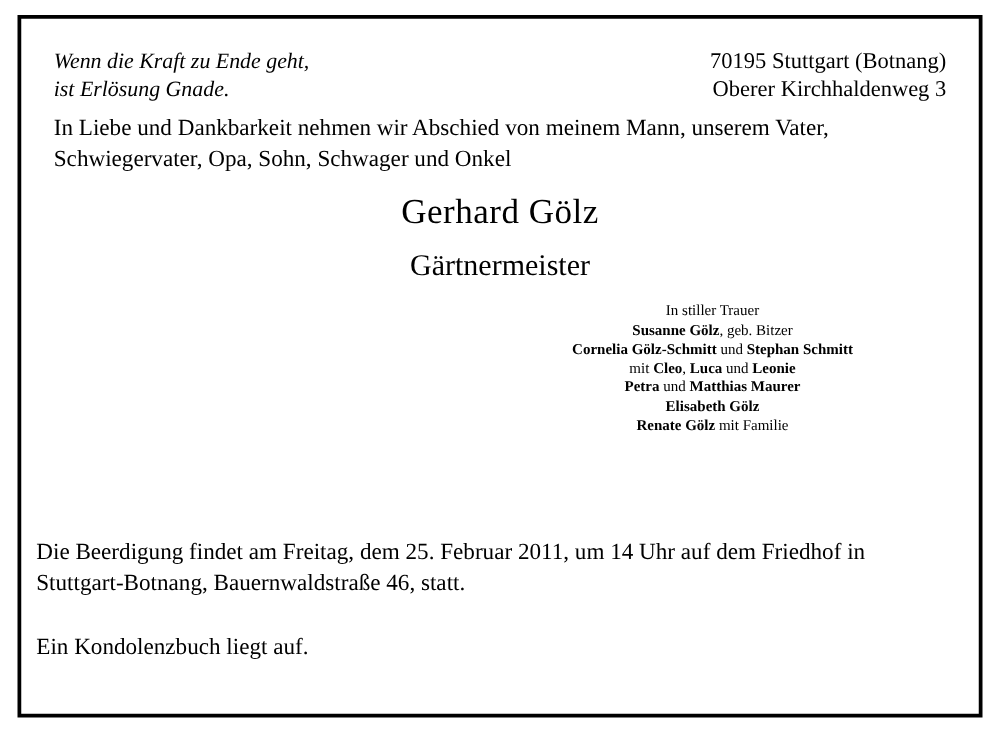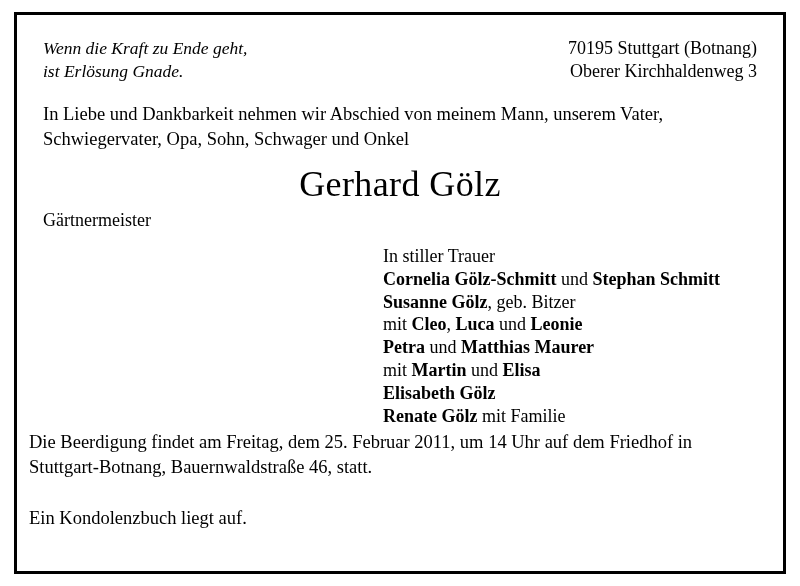--- a/index.html
+++ b/index.html
@@ -38,50 +38,52 @@
     line-height: 1.30;
     white-space: pre-line;
   }
   .address {
     text-align: right;
     font-size: 18px;
     line-height: 1.28;
     white-space: pre-line;
   }
   .intro {
-    margin-top: 19px;
+    margin-top: 8px;
     font-size: 18.5px;
     line-height: 1.35;
     white-space: pre-line;
   }
   .name {
     text-align: center;
-    font-size: 36px;
+    font-size: 28px;
     letter-spacing: 0.4px;
     margin-top: 14px;
     line-height: 1.05;
   }
   .profession {
-    font-size: 18px;
-    margin-top: 6px;
+    text-align: center;
+    font-size: 24px;
+    margin-top: 16px;
   }
   .dates {
     text-align: center;
     font-size: 18.5px;
     margin-top: 8px;
   }
   .dates .sep {
     display: inline-block;
     width: 30px;
   }
   .mourners {
     margin-top: 14px;
     padding-left: 340px;
-    font-size: 18px;
+    font-size: 12px;
     line-height: 1.27;
+    text-align: center;
   }
   .mourners .line {
     white-space: pre-wrap;
   }
   .mourners b {
     font-weight: bold;
   }
   .footer {
     position: absolute;
     left: 12px;
@@ -111,25 +113,24 @@
     <div class="intro">In Liebe und Dankbarkeit nehmen wir Abschied von meinem Mann, unserem Vater,
 Schwiegervater, Opa, Sohn, Schwager und Onkel</div>
 
     <div class="name">Gerhard Gölz</div>
 
     <div class="profession">Gärtnermeister</div>
 
 
     <div class="mourners">
       <div class="line">In stiller Trauer</div>
+      <div class="line"><b>Susanne Gölz</b><span>, geb. Bitzer</span></div>
       <div class="line"><b>Cornelia Gölz-Schmitt</b><span> und </span><b>Stephan Schmitt</b></div>
-      <div class="line"><b>Susanne Gölz</b><span>, geb. Bitzer</span></div>
       <div class="line"><span>mit </span><b>Cleo</b><span>, </span><b>Luca</b><span> und </span><b>Leonie</b></div>
       <div class="line"><b>Petra</b><span> und </span><b>Matthias Maurer</b></div>
-      <div class="line"><span>mit </span><b>Martin</b><span> und </span><b>Elisa</b></div>
       <div class="line"><b>Elisabeth Gölz</b></div>
       <div class="line"><b>Renate Gölz</b><span> mit Familie</span></div>
     </div>
 
     <div class="footer">
       <div>Die Beerdigung findet am Freitag, dem 25. Februar 2011, um 14 Uhr auf dem Friedhof in
 Stuttgart-Botnang, Bauernwaldstraße 46, statt.</div>
       <div class="last">Ein Kondolenzbuch liegt auf.</div>
     </div>
 

